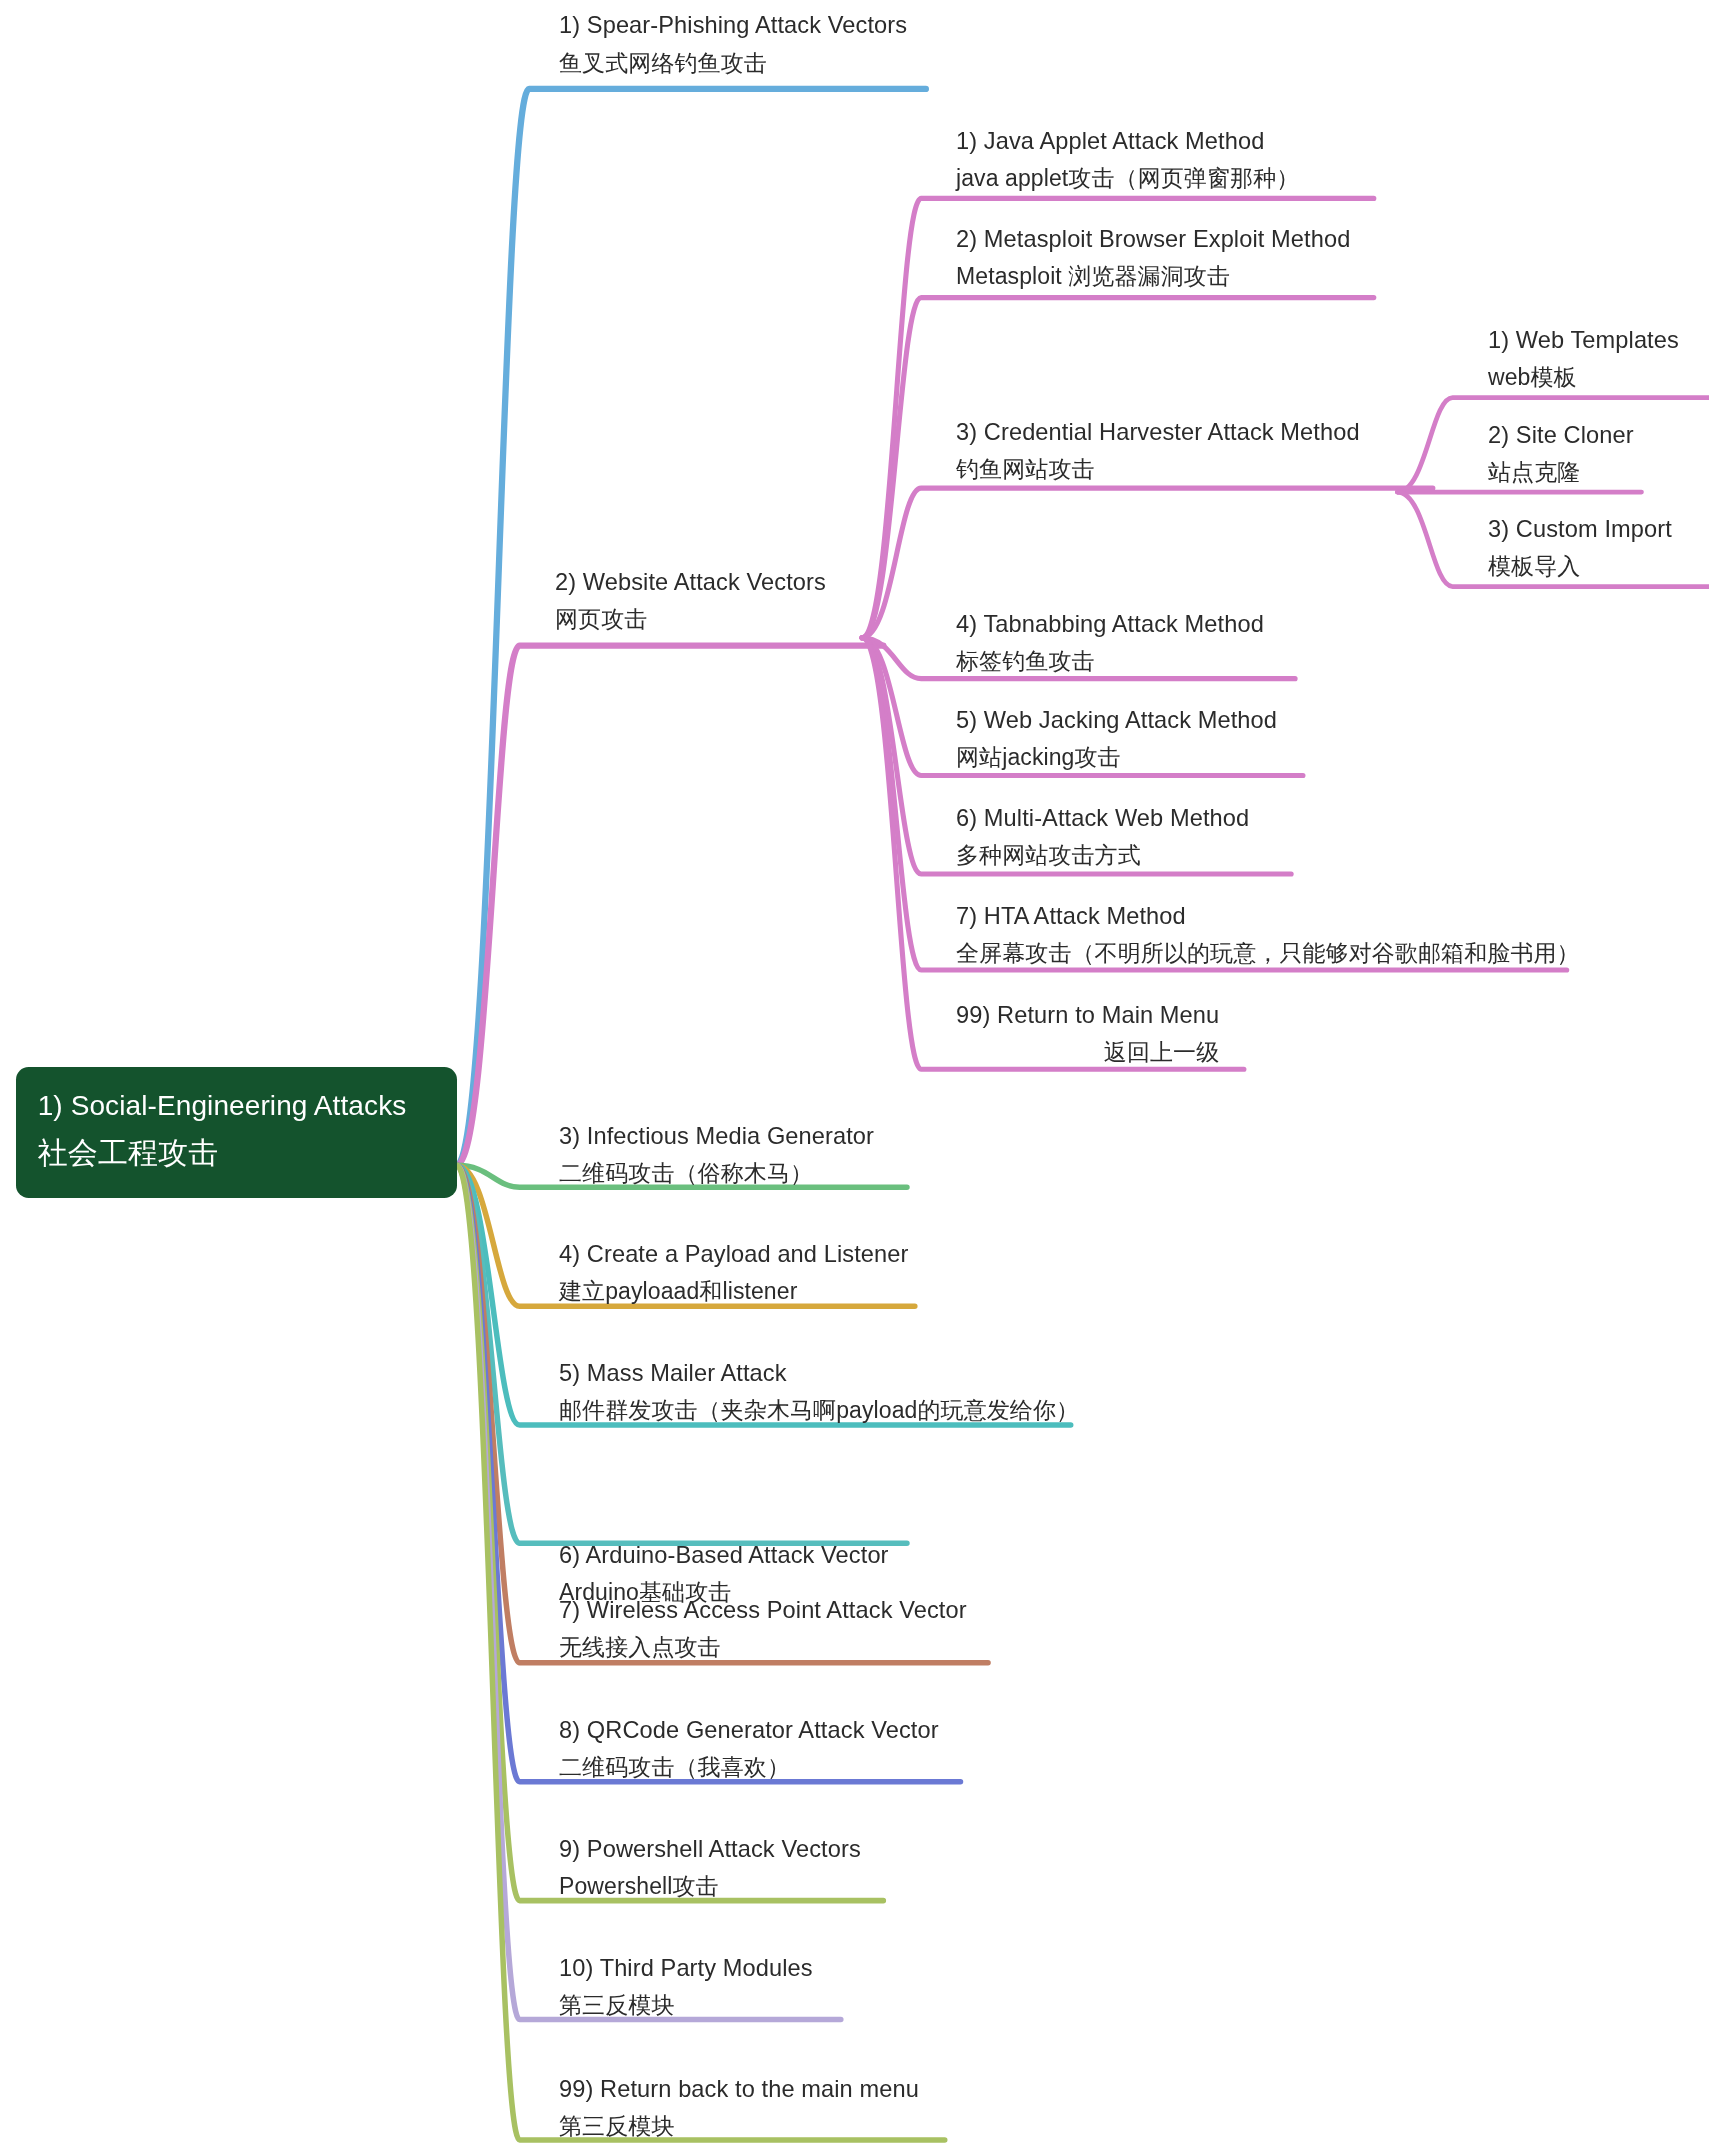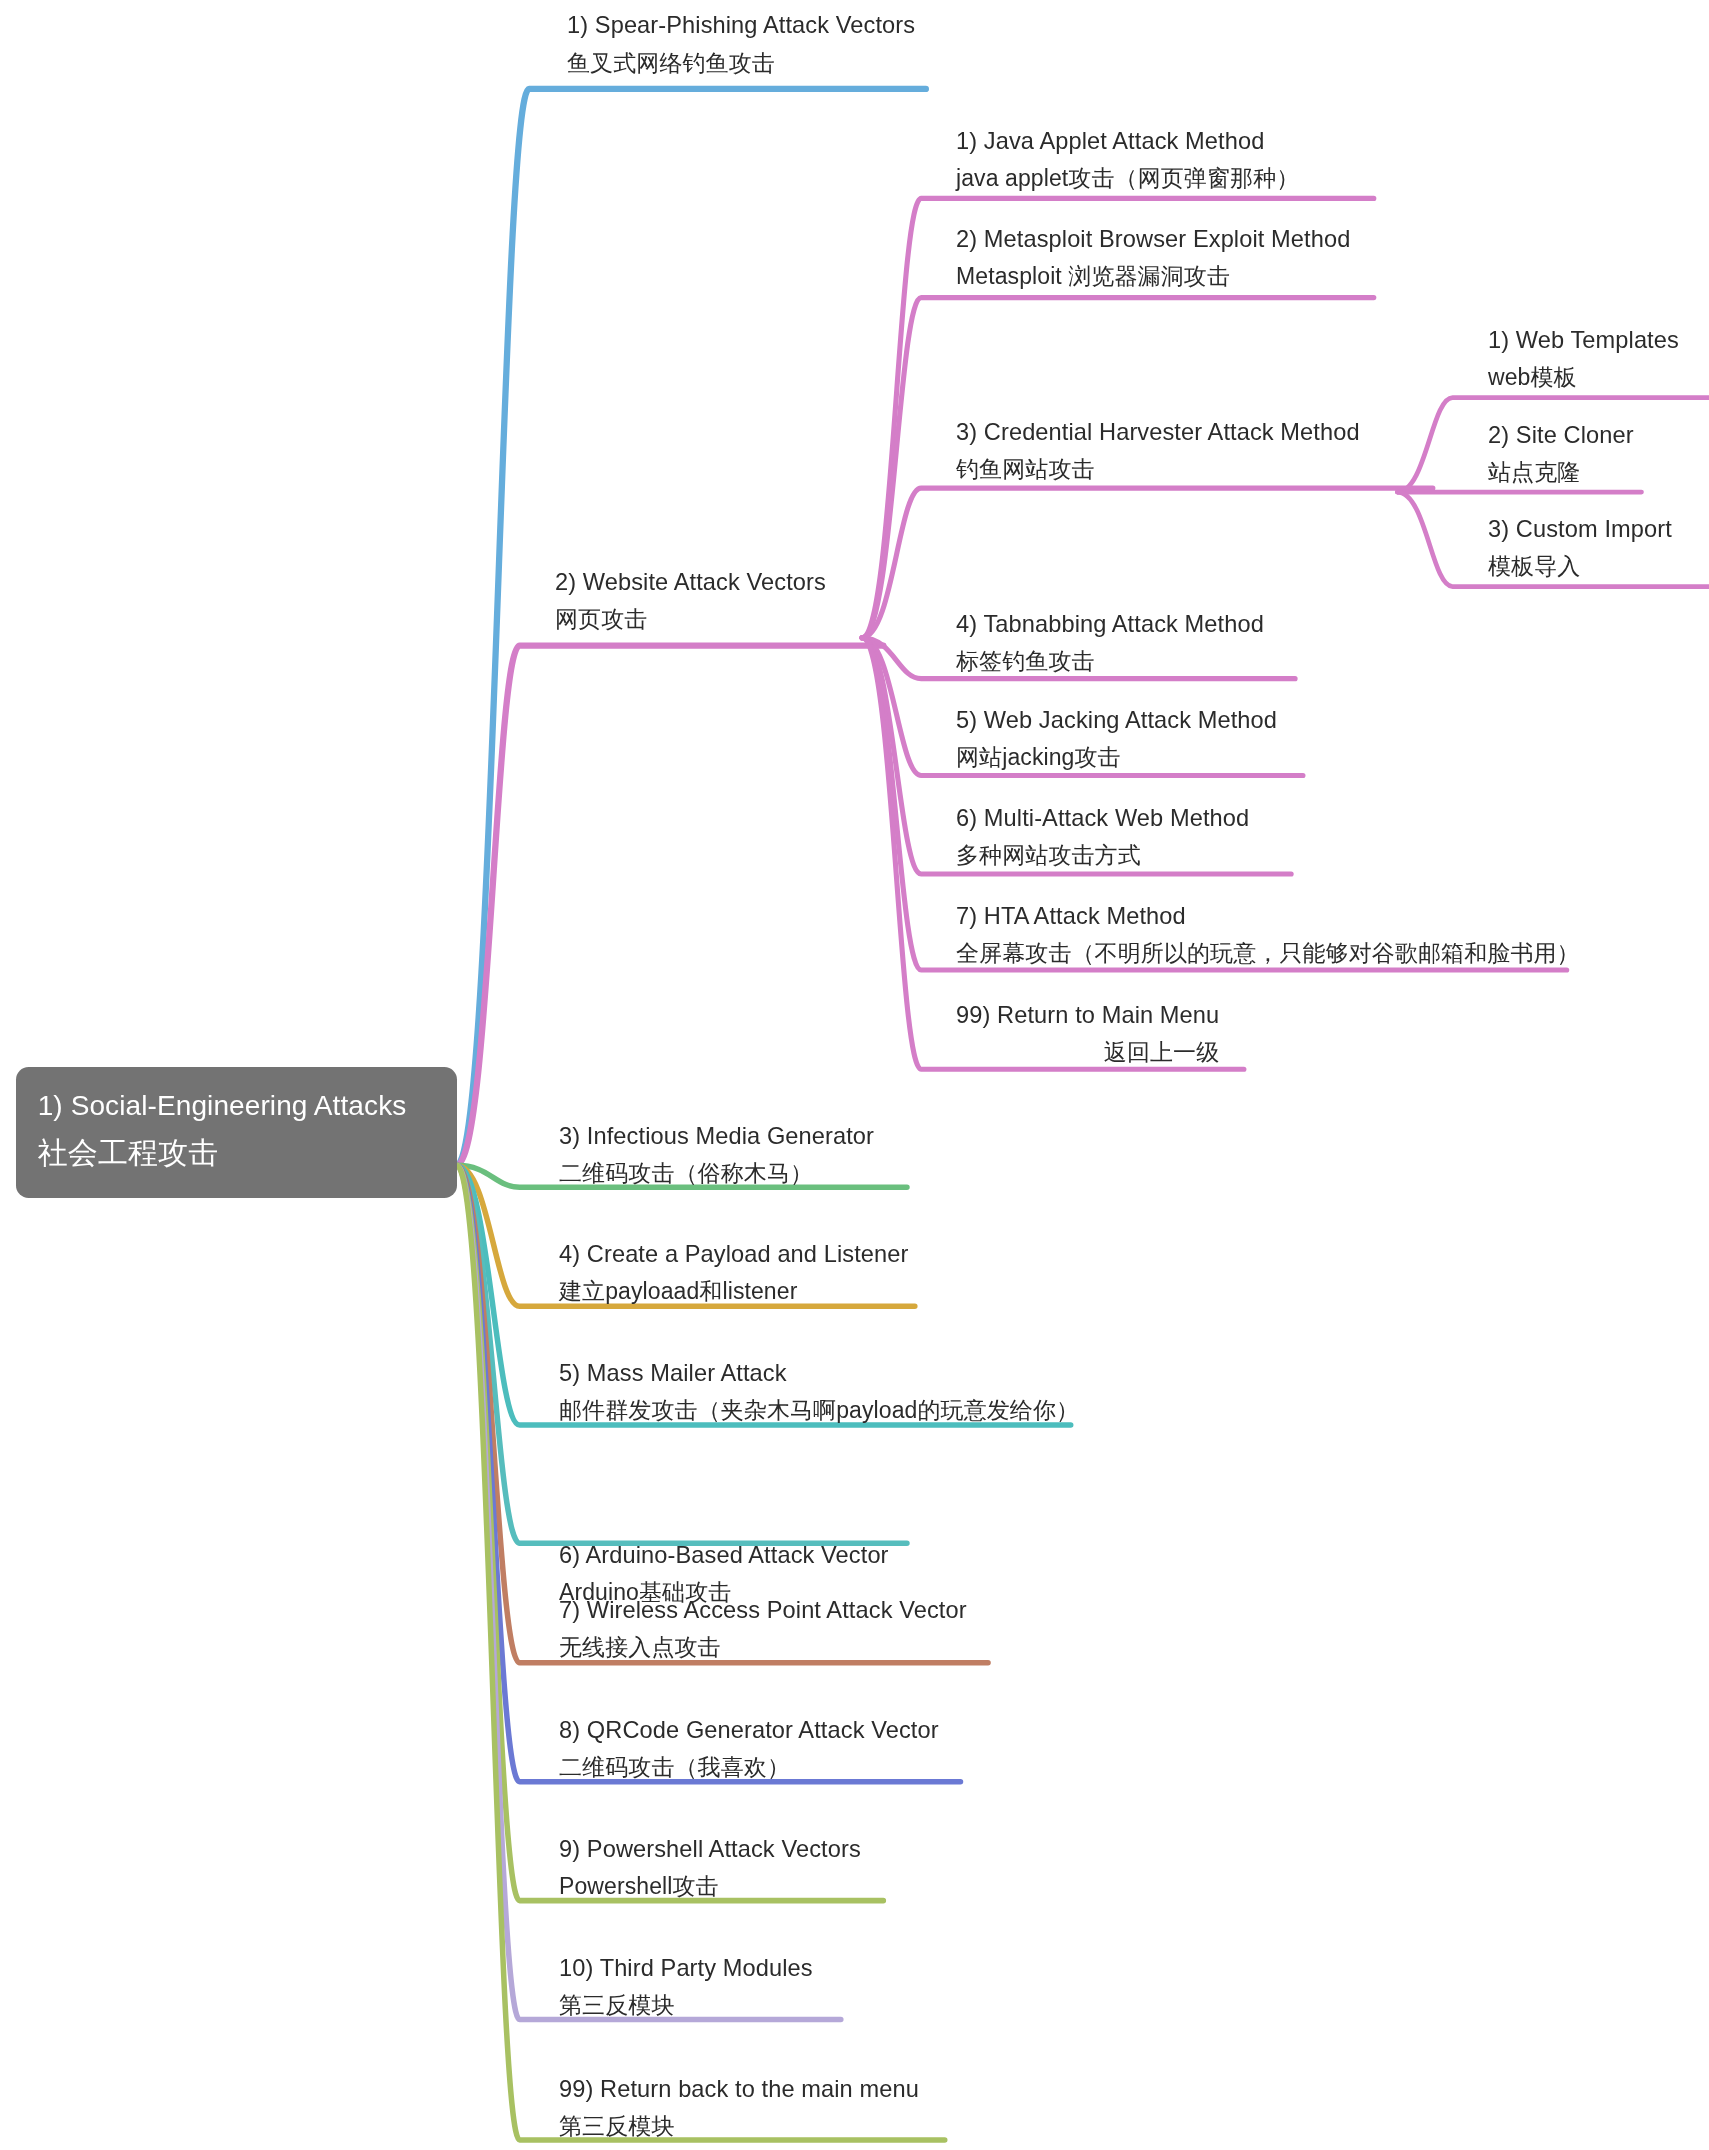--- a/index.html
+++ b/index.html
@@ -41,21 +41,21 @@
     line-height: 1.62;
     letter-spacing: 0.1px;
   }
   .line-zh {
     font-size: 23px;
     line-height: 1.62;
     letter-spacing: 0.1px;
   }
   
   .root-node {
-    background: #737373;
+    background: #14532d;
     border-radius: 12.6px;
     padding: 17.3px 22px 20.5px 22px;
     color: #ffffff;
   }
   .root-node .line-en {
     color: #ffffff;
     font-size: 28px;
     line-height: 1.6;
   }
   .root-node .line-zh {
@@ -94,21 +94,21 @@
         <path d="M 1775 625 C 1811.4 625, 1818.4 625, 1845 625 L 2085 625" stroke="#d47ec8" stroke-width="6" fill="none" stroke-linecap="round" stroke-linejoin="round"></path>
         <path d="M 1775 625 C 1811.4 625, 1818.4 745, 1845 745 L 2172 745" stroke="#d47ec8" stroke-width="6" fill="none" stroke-linecap="round" stroke-linejoin="round"></path>
       </g>
   </svg>
 
   <div class="node root-node" style="left:15.7px; top:1067px; width:441px;">
     <span class="node-label line-en">1) Social-Engineering Attacks</span>
     <span class="node-label line-zh">社会工程攻击</span>
   </div>
 
-  <div class="node" style="left:559px; top:6.3px;margin-left:8px;">
+  <div class="node" style="left:559px; top:6.3px;">
     <span class="node-label line-en">1) Spear-Phishing Attack Vectors</span>
     <span class="node-label line-zh">鱼叉式网络钓鱼攻击</span>
   </div>
 
   <div class="node" style="left:555px; top:563px;">
     <span class="node-label line-en">2) Website Attack Vectors</span>
     <span class="node-label line-zh">网页攻击</span>
   </div>
 
   <div class="node" style="left:559px; top:1117px;">

